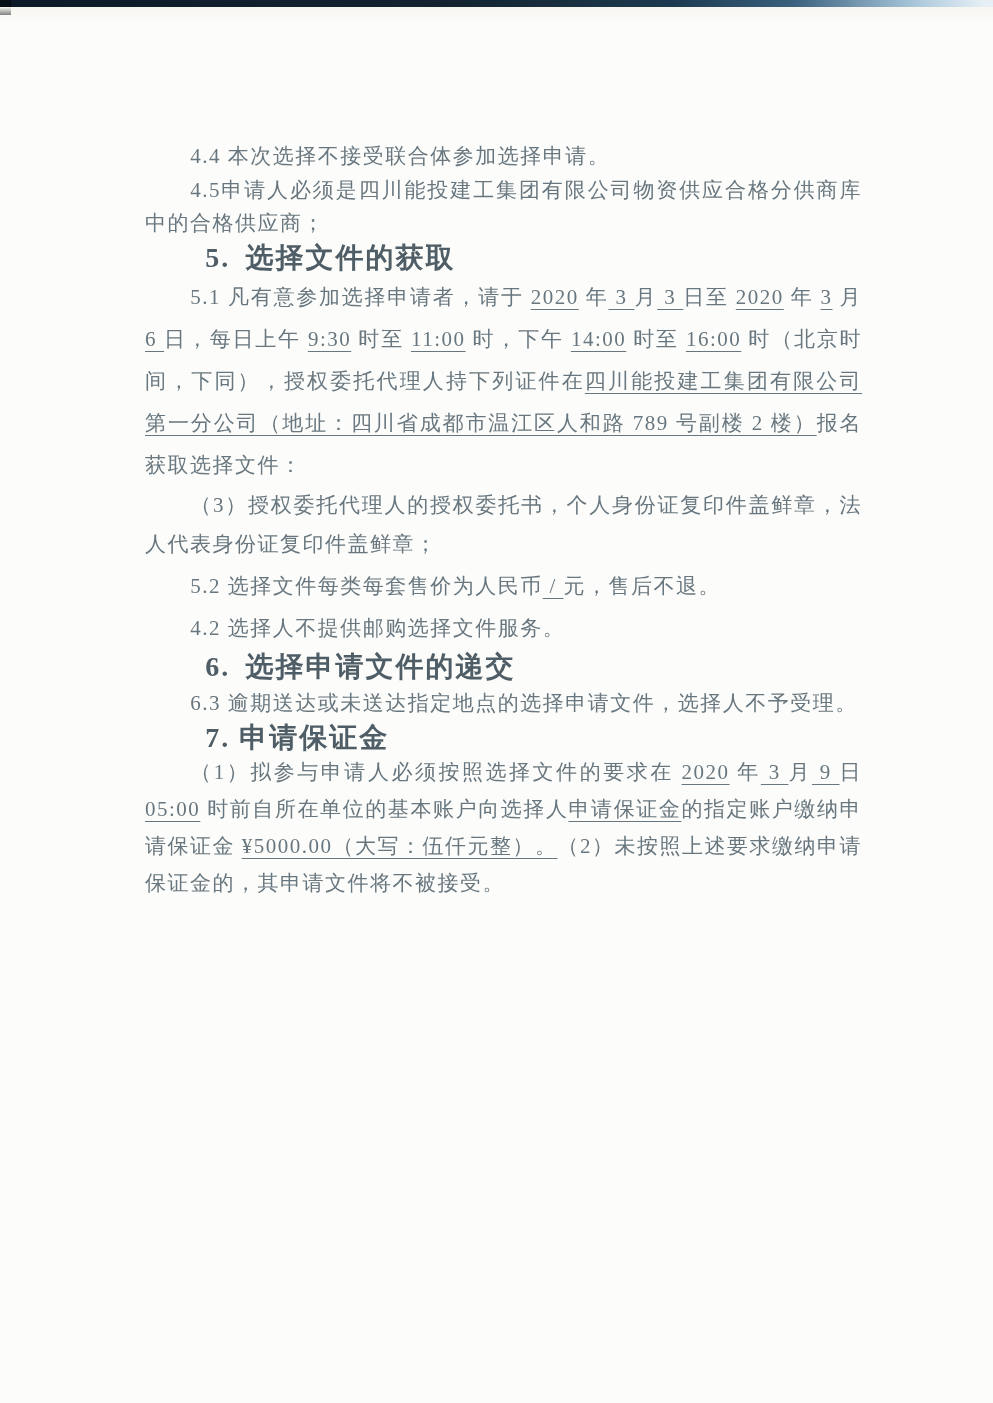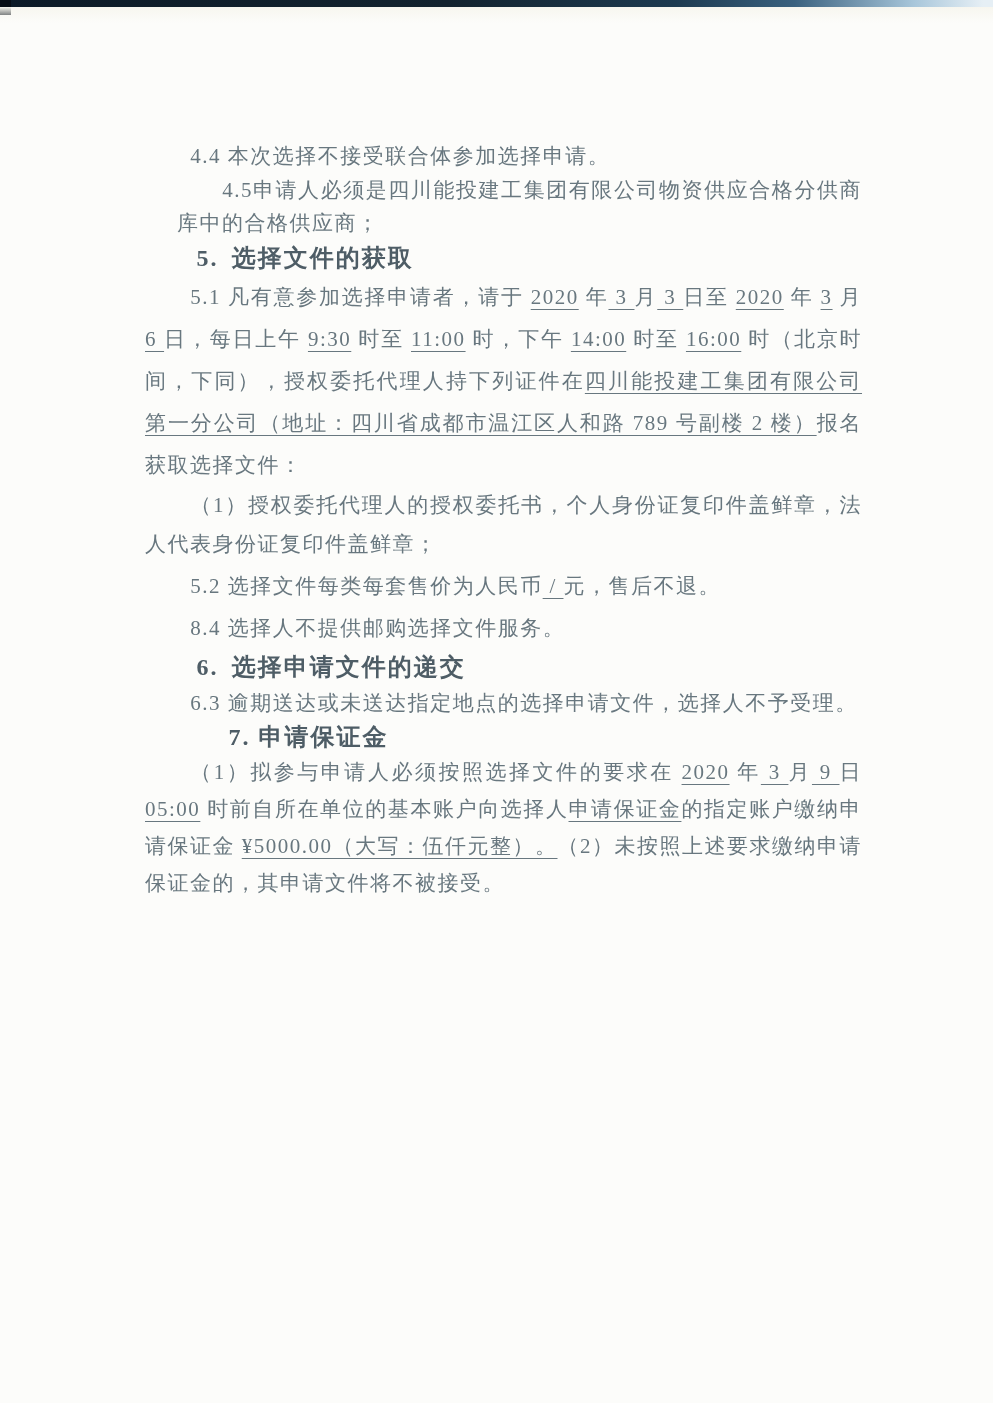--- a/index.html
+++ b/index.html
@@ -56,31 +56,31 @@
     font-size: 21px;
     letter-spacing: 1.5px;
     color: var(--ink);
     text-align: justify;
     text-justify: inter-ideograph;
   }
   .heading {
     font-weight: 700;
     color: var(--heading-ink);
     letter-spacing: 2px;
-    font-size: 24px;
+    font-size: 28px;
     text-align: left;
   }
   .indent { text-indent: 2.15em; }
   .num { margin-right: 0.55em; }
   .u {
     text-decoration: underline;
     text-underline-offset: 5px;
     text-decoration-thickness: 1.2px;
   }
-  .lh33 { line-height: 33px; margin-left: 32px; }
+  .lh33 { line-height: 33px; }
   .lh35 { line-height: 35px; }
   .lh36 { line-height: 36px; }
   .lh37 { line-height: 37px; }
   .lh38 { line-height: 38px; }
   .lh39 { line-height: 39px; }
   .lh40 { line-height: 40px; }
   .lh42 { line-height: 42px; }
   .lh43 { line-height: 43px; }
   .lh44 { line-height: 44px; }
 </style>
@@ -88,20 +88,20 @@
 <body>
 
 <div class="scan-strip"></div>
 <div class="scan-tint"></div>
 
 <div class="content">
     <p class="para lh35 indent"><span>4.4 本次选择不接受联合体参加选择申请。</span></p>
     <p class="para lh33 indent"><span>4.5申请人必须是四川能投建工集团有限公司物资供应合格分供商库中的合格供应商；</span></p>
     <p class="para lh36 heading indent"><span class="num">5.</span><span>选择文件的获取</span></p>
     <p class="para lh42 indent"><span>5.1 凡有意参加选择申请者，请于 </span><span class="u">2020</span><span> 年</span><span class="u"> 3 </span><span>月</span><span class="u"> 3 </span><span>日至 </span><span class="u">2020</span><span> 年 </span><span class="u">3</span><span> 月 </span><span class="u">6 </span><span>日，每日上午 </span><span class="u">9:30</span><span> 时至 </span><span class="u">11:00</span><span> 时，下午 </span><span class="u">14:00</span><span> 时至 </span><span class="u">16:00</span><span> 时（北京时间，下同），授权委托代理人持下列证件在</span><span class="u">四川能投建工集团有限公司第一分公司（地址：四川省成都市温江区人和路 789 号副楼 2 楼）</span><span>报名获取选择文件：</span></p>
-    <p class="para lh39 indent"><span>（1）授权委托代理人的授权委托书，个人身份证复印件盖鲜章，法人代表身份证复印件盖鲜章；</span></p>
+    <p class="para lh39 indent"><span>（3）授权委托代理人的授权委托书，个人身份证复印件盖鲜章，法人代表身份证复印件盖鲜章；</span></p>
     <p class="para lh44 indent"><span>5.2 选择文件每类每套售价为人民币</span><span class="u"> / </span><span>元，售后不退。</span></p>
-    <p class="para lh40 indent"><span>8.4 选择人不提供邮购选择文件服务。</span></p>
+    <p class="para lh40 indent"><span>4.2 选择人不提供邮购选择文件服务。</span></p>
     <p class="para lh38 heading indent"><span class="num">6.</span><span>选择申请文件的递交</span></p>
     <p class="para lh35 indent"><span>6.3 逾期送达或未送达指定地点的选择申请文件，选择人不予受理。</span></p>
     <p class="para lh33 heading indent"><span>7. 申请保证金</span></p>
     <p class="para lh37 indent"><span>（1）拟参与申请人必须按照选择文件的要求在 </span><span class="u">2020</span><span> 年</span><span class="u"> 3 </span><span>月</span><span class="u"> 9 </span><span>日 </span><span class="u">05:00</span><span> 时前自所在单位的基本账户向选择人</span><span class="u">申请保证金</span><span>的指定账户缴纳申请保证金 </span><span class="u">¥5000.00（大写：伍仟元整）。</span><span>（2）未按照上述要求缴纳申请保证金的，其申请文件将不被接受。</span></p>
   </div>
 
 </body></html>

